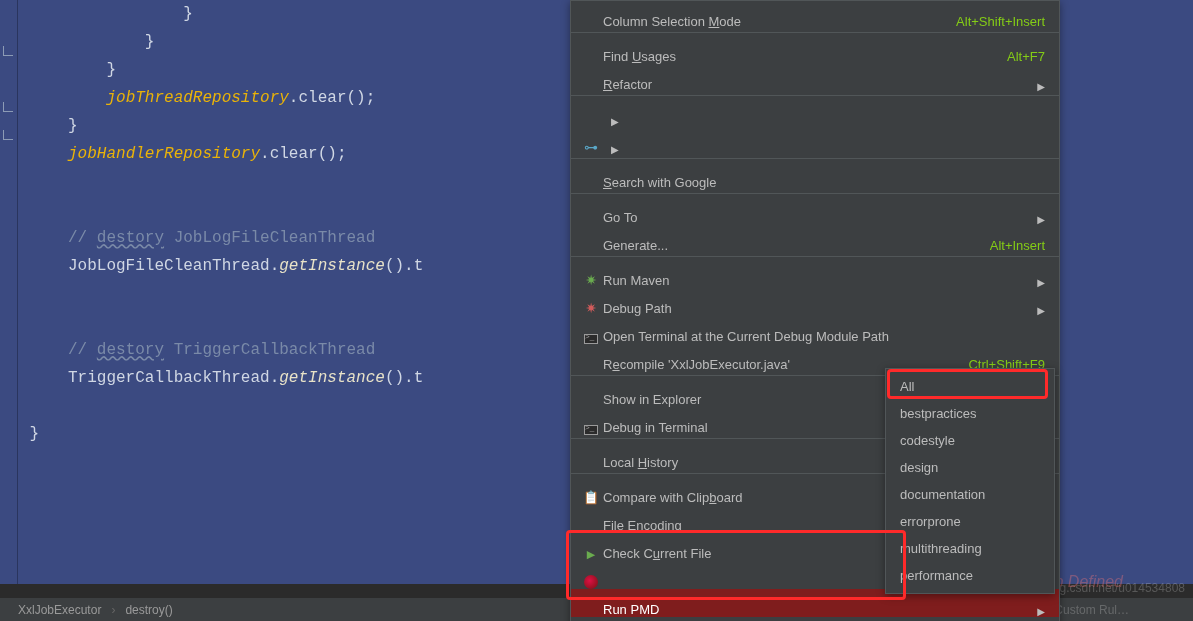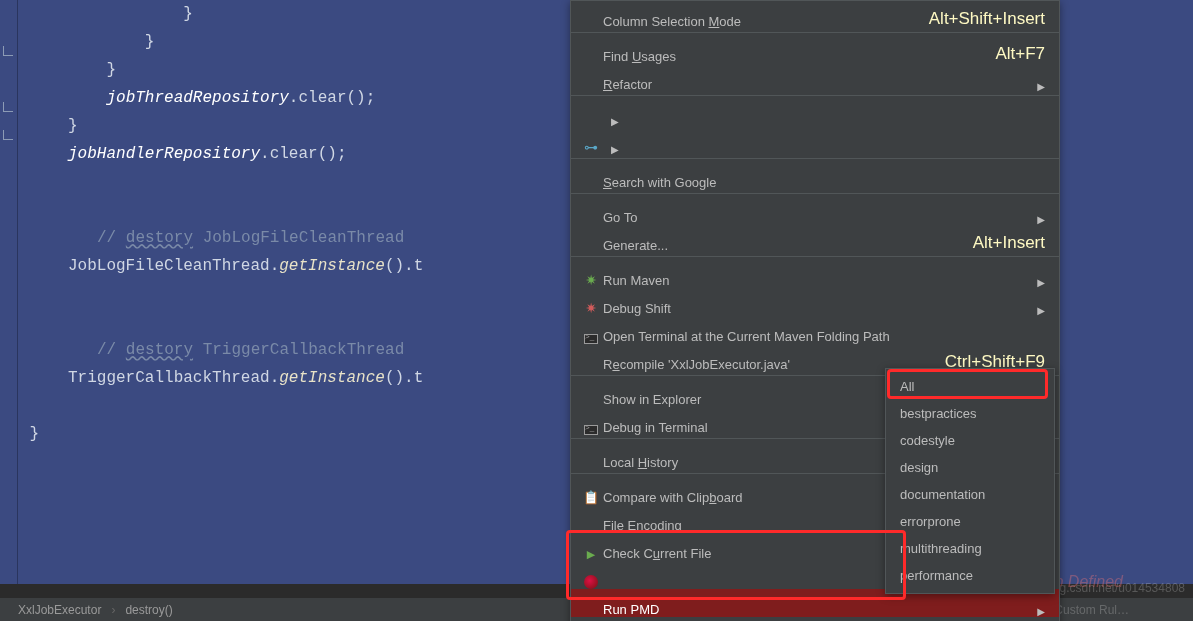--- a/index.html
+++ b/index.html
@@ -39,23 +39,23 @@
   padding-top: 0;
 }
 pre.code {
   font-family: "Consolas", "Courier New", monospace;
   font-size: 16px;
   line-height: 28px;
   color: #d0d7e4;
   white-space: pre;
   padding-left: 2px;
 }
-.method-italic { font-style: italic; color: #ffffff; }
+.method-italic { font-style: italic; color: #eab308; }
 .call-italic { font-style: italic; color: #e8e2c8; }
-.comment { color: #7a8aa8; margin-left: 29px; }
+.comment { color: #7a8aa8; }
 .underline-wavy { text-decoration: underline wavy #7a8aa8; }
 .punct { color: #d0d7e4; }
 
 .context-menu {
   position: absolute;
   top: 0;
   left: 570px;
   width: 490px;
   background: #3c3f41;
   border: 1px solid #515658;
@@ -71,21 +71,21 @@
   position: relative;
 }
 .menu-row.highlighted { background: #7f1d1d; color: #ffffff; }
 .menu-icon {
   width: 24px;
   display: flex;
   justify-content: center;
   font-size: 14px;
 }
 .menu-label { flex: 1; }
-.menu-shortcut { color: #fef9c3; font-size: 17px; }
+.menu-shortcut { color: #84cc16; font-size: 13px; }
 .submenu-arrow { color: #bcbcbc; font-size: 10px; margin-left: 8px; }
 .menu-sep {
   height: 1px;
   background: #515658;
   margin: 3px 0;
 }
 .mnemonic { text-decoration: underline; }
 
 .submenu {
   position: absolute;
@@ -229,28 +229,28 @@
     <span class="menu-shortcut">Alt+Insert</span>
   </div>
   <div class="menu-sep"></div>
   <div class="menu-row">
     <span class="menu-icon i-gear-green">✷</span>
     <span class="menu-label">Run Maven</span>
     <span class="submenu-arrow">▶</span>
   </div>
   <div class="menu-row">
     <span class="menu-icon i-gear-red">✷</span>
-    <span class="menu-label">Debug Shift</span>
+    <span class="menu-label">Debug Path</span>
     <span class="submenu-arrow">▶</span>
   </div>
   <div class="menu-row">
     <span class="menu-icon">
         <span class="i-terminal"></span>
       </span>
-    <span class="menu-label">Open Terminal at the Current Maven Folding Path</span>
+    <span class="menu-label">Open Terminal at the Current Debug Module Path</span>
   </div>
   <div class="menu-row">
     <span class="menu-icon"></span>
     <span class="menu-label"><span>R<span class="mnemonic">e</span>compile 'XxlJobExecutor.java'</span></span>
     <span class="menu-shortcut">Ctrl+Shift+F9</span>
   </div>
   <div class="menu-sep"></div>
   <div class="menu-row">
     <span class="menu-icon"></span>
     <span class="menu-label">Show in Explorer</span>

